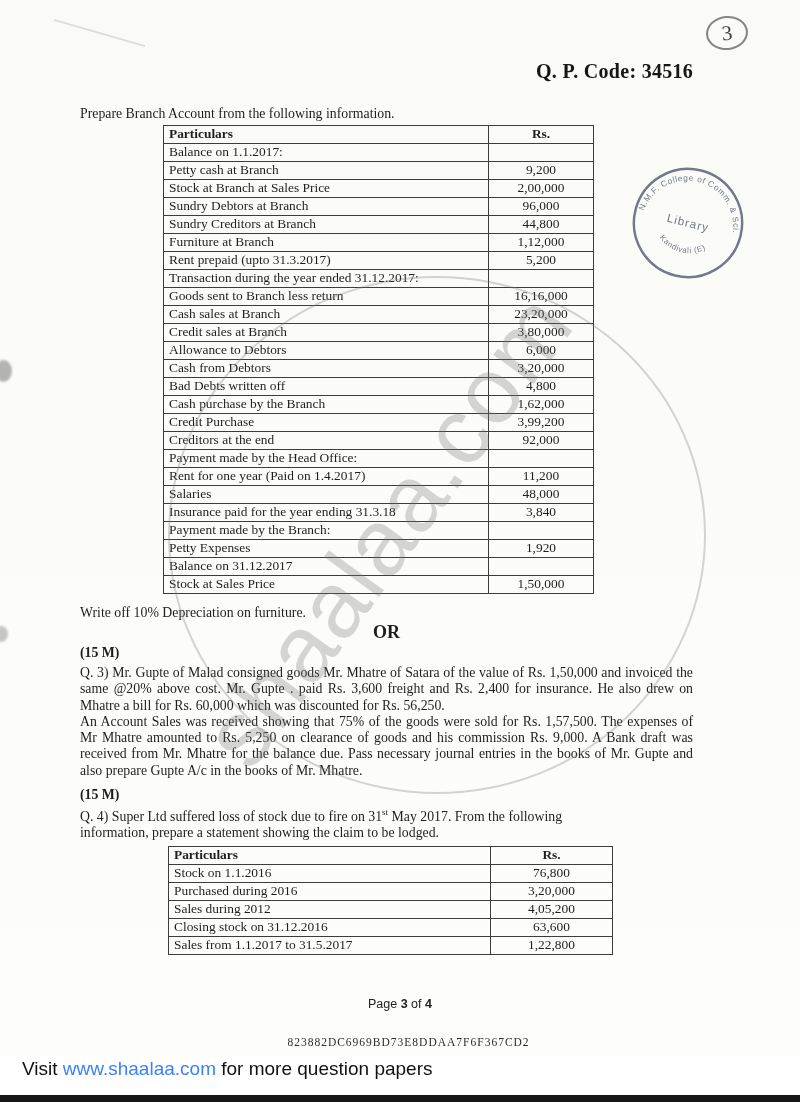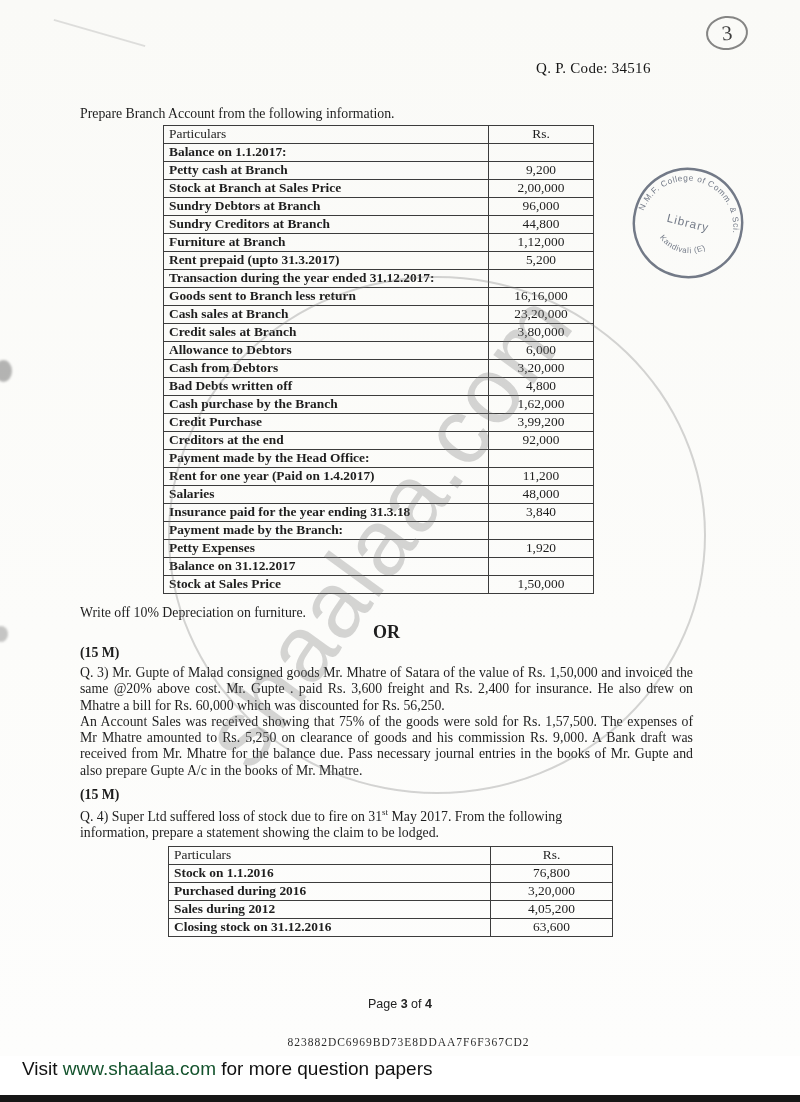--- a/index.html
+++ b/index.html
@@ -14,38 +14,38 @@
                  background:#9a9a9a; opacity:.3; transform:rotate(16deg); }
   .edge-mark { position:absolute; background:#6e6e6e; border-radius:50%; filter:blur(1px); }
   .edge-mark.m1 { left:-5px; top:360px; width:17px; height:22px; opacity:.5; }
   .edge-mark.m2 { left:-6px; top:626px; width:14px; height:16px; opacity:.38; }
 
   .corner-num { position:absolute; left:706px; top:16px; width:42px; height:34px;
                 border:2px solid rgba(70,70,70,.65); border-radius:50%;
                 transform:rotate(-6deg); display:flex; align-items:center; justify-content:center;
                 font-size:21px; color:#3d3d3d; }
 
-  .qp-code { position:absolute; left:536px; top:60px; font-weight:normal; font-size:15px;
+  .qp-code { position:absolute; left:536px; top:60px; font-weight:bold; font-size:20px;
              letter-spacing:.3px; color:#161616; }
 
   .content { position:absolute; left:80px; top:106px; width:613px; font-size:13.8px; z-index:2; }
   .intro { margin-bottom:3px; }
 
   table.acct-table { border-collapse:collapse; table-layout:fixed; background:transparent; }
   table.t1 { margin-left:83px; width:430px; }
   table.t2 { margin-left:88px; width:444px; margin-top:5px; }
   table.t1 col.col-label { width:325px; } table.t1 col.col-value { width:105px; }
   table.t2 col.col-label { width:322px; } table.t2 col.col-value { width:122px; }
   .acct-table th, .acct-table td { border:1px solid #3c3c3c; height:18px; padding:0 5px;
        font-size:13.4px; line-height:1.05; vertical-align:middle; overflow:hidden; white-space:nowrap; }
-  .acct-table th { font-weight:normal; }
-  .c-label { text-align:left;font-weight:bold; }
+  .acct-table th { font-weight:bold; }
+  .c-label { text-align:left; }
   .c-value { text-align:center; }
   th.c-value { text-align:center; }
-  .bold { font-weight:bold;margin-left:12px; }
+  .bold { font-weight:normal;margin-left:12px; }
 
   .note { margin-top:11px; }
   .or { text-align:center; font-weight:bold; font-size:18px; margin-top:1px; }
   .marks { text-align:left; padding-right:32px; font-weight:bold; margin-top:2px; }
   .marks.m2 { margin-top:8px; }
   .para { text-align:justify; line-height:1.18; margin-top:4px; }
   .para.p2 { margin-top:0; }
   .para.q4 { text-align:left; }
   .para.q4 sup { font-size:9px; }
   .u { }
@@ -65,21 +65,21 @@
   .st-arc.small { font-size:8px; }
   .st-center { font-size:12px; fill:#4d5668; font-family:"Liberation Sans", sans-serif; letter-spacing:1px; }
 
   .page-num { position:absolute; left:0; right:0; top:997px; text-align:center;
               font-family:"Liberation Sans", sans-serif; font-size:12.5px; color:#222; z-index:2; }
   .hash { position:absolute; left:0; right:0; top:1036px; text-align:center;
           font-size:11.5px; letter-spacing:1px; color:#2c2c2c; z-index:2;padding-left:17px; }
 
   .visit { position:absolute; left:22px; top:1058px; font-family:"Liberation Sans", sans-serif;
            font-size:19px; color:#111; z-index:4; }
-  .visit a.shaalaa { color:#14532d; text-decoration:none; cursor:pointer; }
+  .visit a.shaalaa { color:#3b82f6; text-decoration:none; cursor:pointer; }
 
   .bottom-bar { position:absolute; left:0; bottom:0; width:800px; height:7px; background:#161616; z-index:5; }
 </style>
 </head>
 <body>
 
 <div class="sheet">
 
   <div class="pencil-line"></div>
   <div class="edge-mark m1"></div>
@@ -242,20 +242,24 @@
             <td class="c-value">3,20,000</td>
           </tr>
           <tr>
             <td class="c-label">Sales during 2012</td>
             <td class="c-value">4,05,200</td>
           </tr>
           <tr>
             <td class="c-label">Closing stock on 31.12.2016</td>
             <td class="c-value">63,600</td>
           </tr>
+          <tr>
+            <td class="c-label">Sales from 1.1.2017 to 31.5.2017</td>
+            <td class="c-value">1,22,800</td>
+          </tr>
         </tbody>
     </table>
 
   </div>
 
   <div class="wm-ellipse"></div>
   <div class="wm-text">shaalaa.com</div>
 
   <svg class="stamp" viewBox="0 0 120 120" xmlns="http://www.w3.org/2000/svg">
     <circle cx="60" cy="60" r="55" fill="none" stroke="#4d5668" stroke-width="2.5"></circle>

